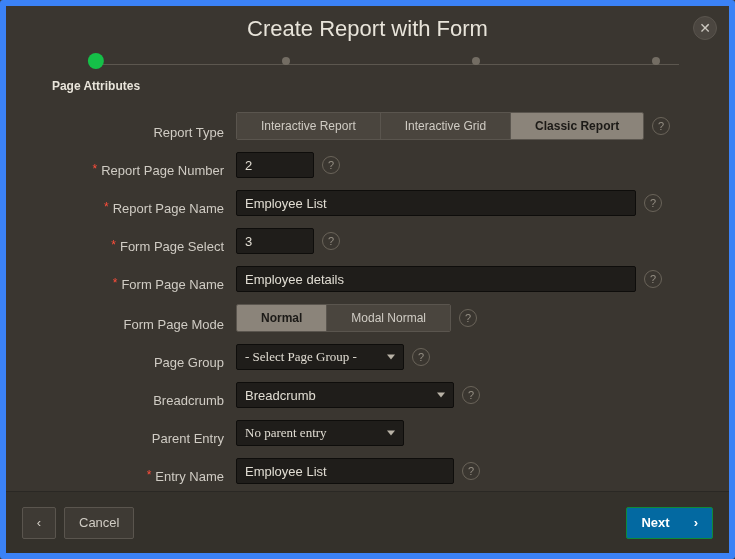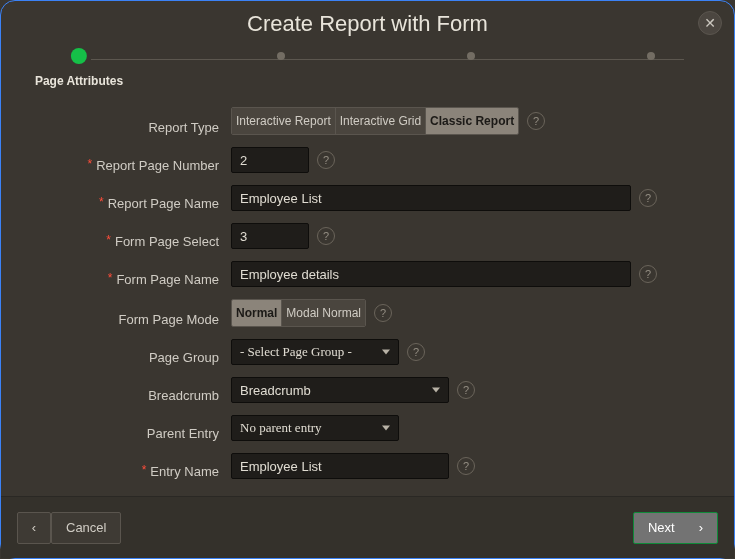--- a/index.html
+++ b/index.html
@@ -10,22 +10,22 @@
     font-family: Arial, Helvetica, sans-serif;
     font-size: 13px;
     color: #d0ccc4;
     position: relative;
     overflow: hidden;
   }
   .dialog {
     position: absolute;
     inset: 0;
     background: #3a3630;
-    border: 1px solid #3b82f6;
-    border-radius: 15px;
+    border: 6px solid #3b82f6;
+    border-radius: 3px;
     display: flex;
     flex-direction: column;
   }
   .title-bar {
     padding: 10px 16px 8px 16px;
     text-align: center;
     position: relative;
   }
   .title-bar h1 {
     font-size: 22px;
@@ -126,21 +126,21 @@
     display: inline-flex;
     border: 1px solid #5a554e;
     border-radius: 2px;
     overflow: hidden;
   }
   .seg button {
     background: #4a453e;
     color: #d0ccc4;
     border: none;
     border-right: 1px solid #5a554e;
-    padding: 6px 4px;
+    padding: 6px 24px;
     font-size: 12px;
     cursor: pointer;
   }
   .seg button:last-child { border-right: none; }
   .seg button.active {
     background: #8b847a;
     color: #1c1a17;
     font-weight: bold;
   }
 
@@ -213,44 +213,44 @@
     background: #3e3a34;
     color: #d0ccc4;
     font-size: 13px;
     cursor: pointer;
     display: inline-flex;
     align-items: center;
     gap: 6px;
   }
   .btn.icon-only { width: 34px; justify-content: center; padding: 0; }
   .btn.primary {
-    background: #737373;
+    background: #0369a1;
     border-color: #0f8a39;
     color: #fff;
-    font-weight: normal;
+    font-weight: bold;
     gap: 24px;
   }
   .spacer { flex: 1; }
-  .footer .btn + .btn { }
+  .footer .btn + .btn { margin-left: 8px; }
 </style>
 </head>
 <body>
 
 <div class="dialog">
 
   <div class="title-bar">
     <h1>Create Report with Form</h1>
     <div class="close-btn">
       <span>✕</span>
     </div>
   </div>
 
   <div class="wizard">
     <div class="wizard-line"></div>
-    <div class="wizard-step active" style="left:48px">
+    <div class="wizard-step active" style="left:60px">
       <div class="wizard-dot"></div>
       <div class="wizard-label">Page Attributes</div>
     </div>
     <div class="wizard-step" style="left:250px">
       <div class="wizard-dot"></div>
     </div>
     <div class="wizard-step" style="left:440px">
       <div class="wizard-dot"></div>
     </div>
     <div class="wizard-step" style="left:620px">

